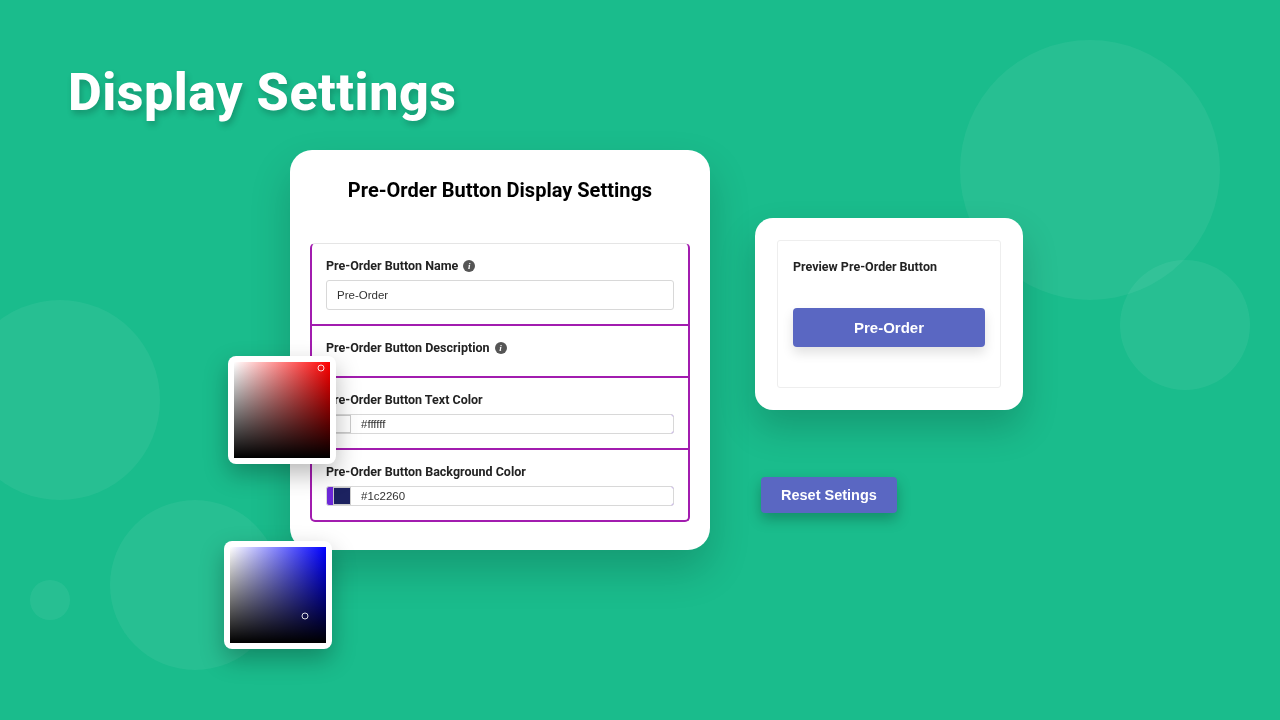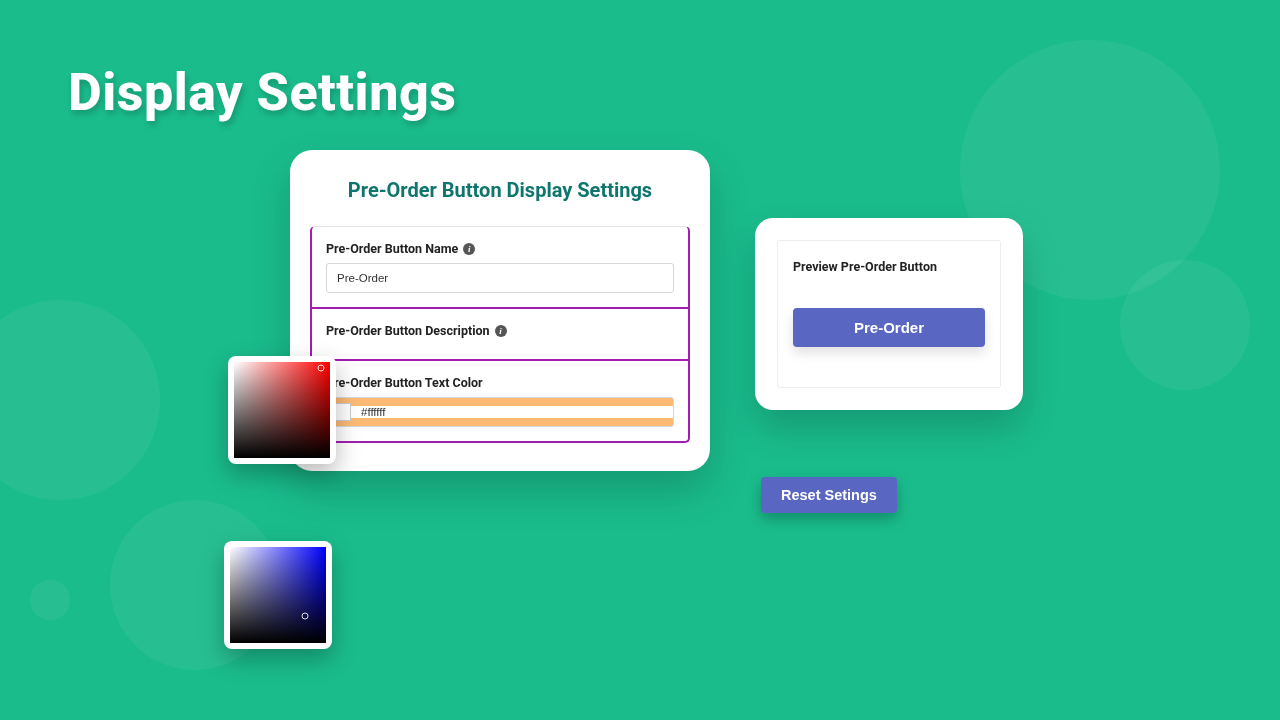--- a/index.html
+++ b/index.html
@@ -38,23 +38,23 @@
       left: 290px;
       width: 420px;
       background: #ffffff;
       border-radius: 22px;
       box-shadow: 0 20px 40px rgba(0,0,0,0.18);
       padding: 28px 20px 28px 20px;
     }
     .main-card-title {
       font-size: 20px;
       font-weight: 700;
-      color: #0f766e;
+      color: #000000;
       text-align: center;
-      margin-bottom: 24px;
+      margin-bottom: 41px;
     }
     .form-group {
       border: 2px solid #a21caf;
       border-top: 1px solid #e5e5e5;
       padding: 14px 14px;
       background: #fff;
     }
     .form-group + .form-group { border-top: none; }
     .form-wrapper .form-group:first-child { border-radius: 5px 5px 0 0; }
     .form-wrapper .form-group:last-child { border-radius: 0 0 5px 5px; }
@@ -87,25 +87,24 @@
       height: 30px;
       border: 1px solid #d8d8d8;
       border-radius: 3px;
       padding: 0 10px;
       font-size: 11.5px;
       color: #333;
       background: #fff;
     }
     .color-input-row {
       display: flex;
-      align-items: center;
       border: 1px solid #d8d8d8;
       border-radius: 3px;
-      height: 30px;
-      background: #fdba74;
+      height: 20px;
+      background: #6d28d9;
       overflow: hidden;
     }
     .color-swatch-small {
       width: 18px;
       height: 18px;
       margin-left: 6px;
       border: 1px solid #ccc;
       flex-shrink: 0;
     }
     .color-input-row input {
@@ -246,20 +245,29 @@
     <div class="form-group">
       <div class="form-label">
         <span>Pre-Order Button Text Color</span>
       </div>
       <div class="color-input-row">
         <span class="color-swatch-small" style="background:#ffffff"></span>
         <input type="text" value="#ffffff" style="">
       </div>
     </div>
 
+    <div class="form-group">
+      <div class="form-label">
+        <span>Pre-Order Button Background Color</span>
+      </div>
+      <div class="color-input-row">
+        <span class="color-swatch-small" style="background:#1c2260"></span>
+        <input type="text" value="#1c2260" style="">
+      </div>
+    </div>
 
   </div>
 </div>
 
 <div class="preview-card">
   <div class="preview-inner">
     <div class="preview-label">Preview Pre-Order Button</div>
     <button class="preview-button">Pre-Order</button>
   </div>
 </div>

